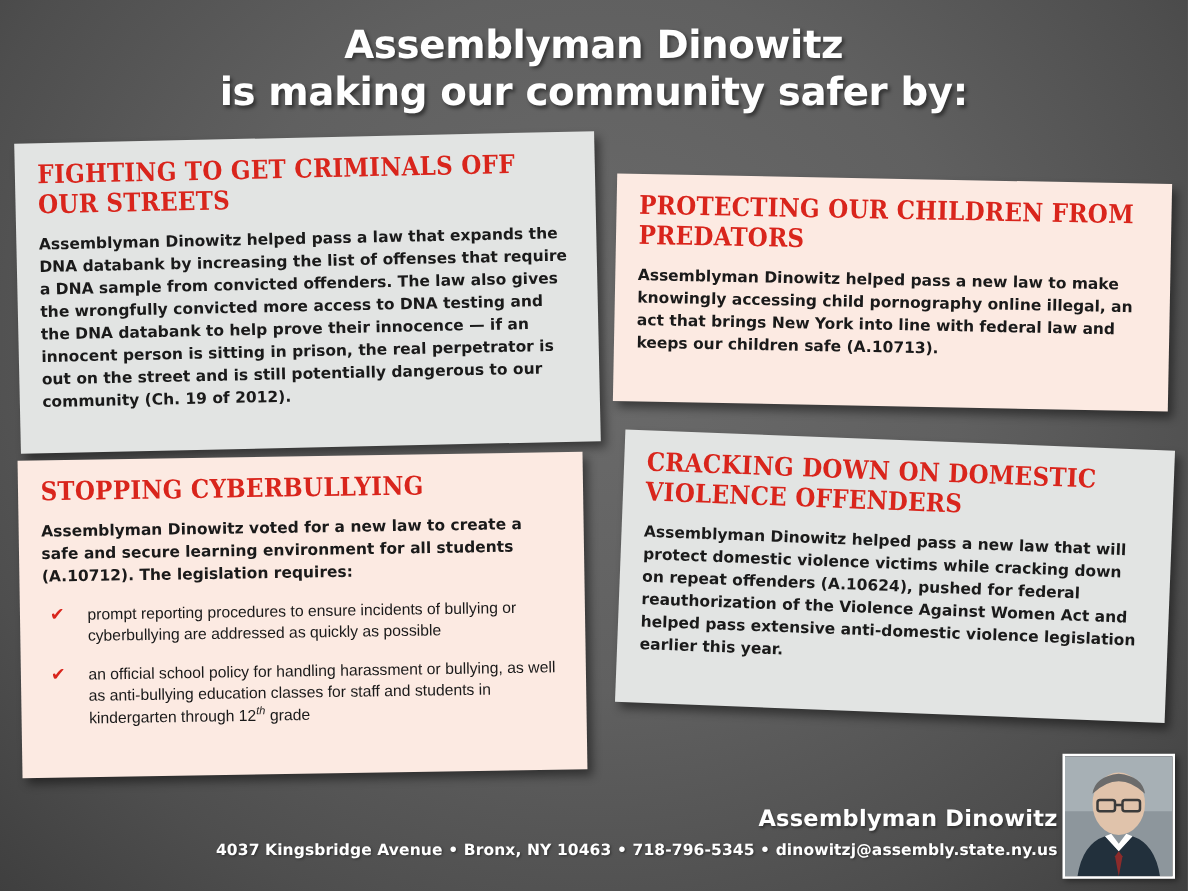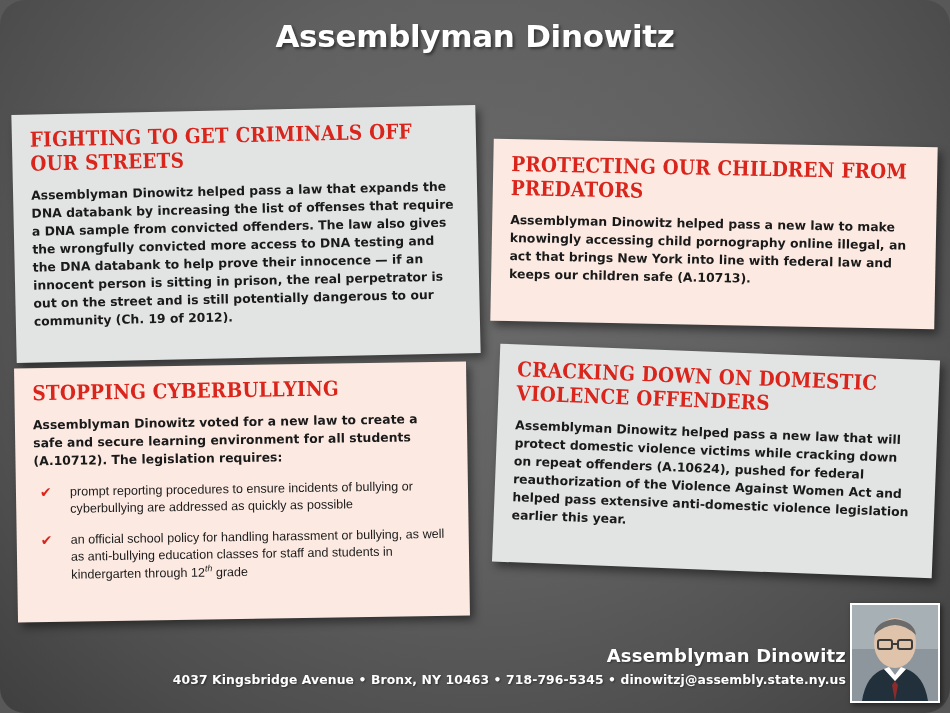--- a/index.html
+++ b/index.html
@@ -12,21 +12,20 @@
     font-family: "Liberation Sans", sans-serif;
     background: #585858;
     overflow: hidden;
   }
   .poster {
     position: relative;
     width: 950px;
     height: 713px;
     background: radial-gradient(ellipse at 50% 38%, #6b6b6b 0%, #606060 45%, #4e4e4e 78%, #3f3f3f 100%);
     box-sizing: border-box;
-    border-radius: 25px;
   }
   
   .headline {
     position: absolute;
     top: 18px;
     left: 0;
     width: 950px;
     text-align: center;
     color: #ffffff;
     font-family: "DejaVu Sans", sans-serif;
@@ -163,20 +162,21 @@
     overflow: hidden;
   }
 </style>
 </head>
 <body>
 
 <div class="poster">
 
   <div class="headline">
     <span>Assemblyman Dinowitz</span>
+    <span class="l2">is making our community safer by:</span>
   </div>
 
   <div class="card" id="card-criminals">
     <div class="card-title">Fighting to Get Criminals Off Our Streets</div>
     <div class="card-body">Assemblyman Dinowitz helped pass a law that expands the DNA databank by increasing the list of offenses that require a DNA sample from convicted offenders. The law also gives the wrongfully convicted more access to DNA testing and the DNA databank to help prove their innocence — if an innocent person is sitting in prison, the real perpetrator is out on the street and is still potentially dangerous to our community (Ch. 19 of 2012).</div>
   </div>
 
   <div class="card" id="card-predators">
     <div class="card-title">Protecting Our Children from Predators</div>
     <div class="card-body">Assemblyman Dinowitz helped pass a new law to make knowingly accessing child pornography online illegal, an act that brings New York into line with federal law and keeps our children safe (A.10713).</div>

